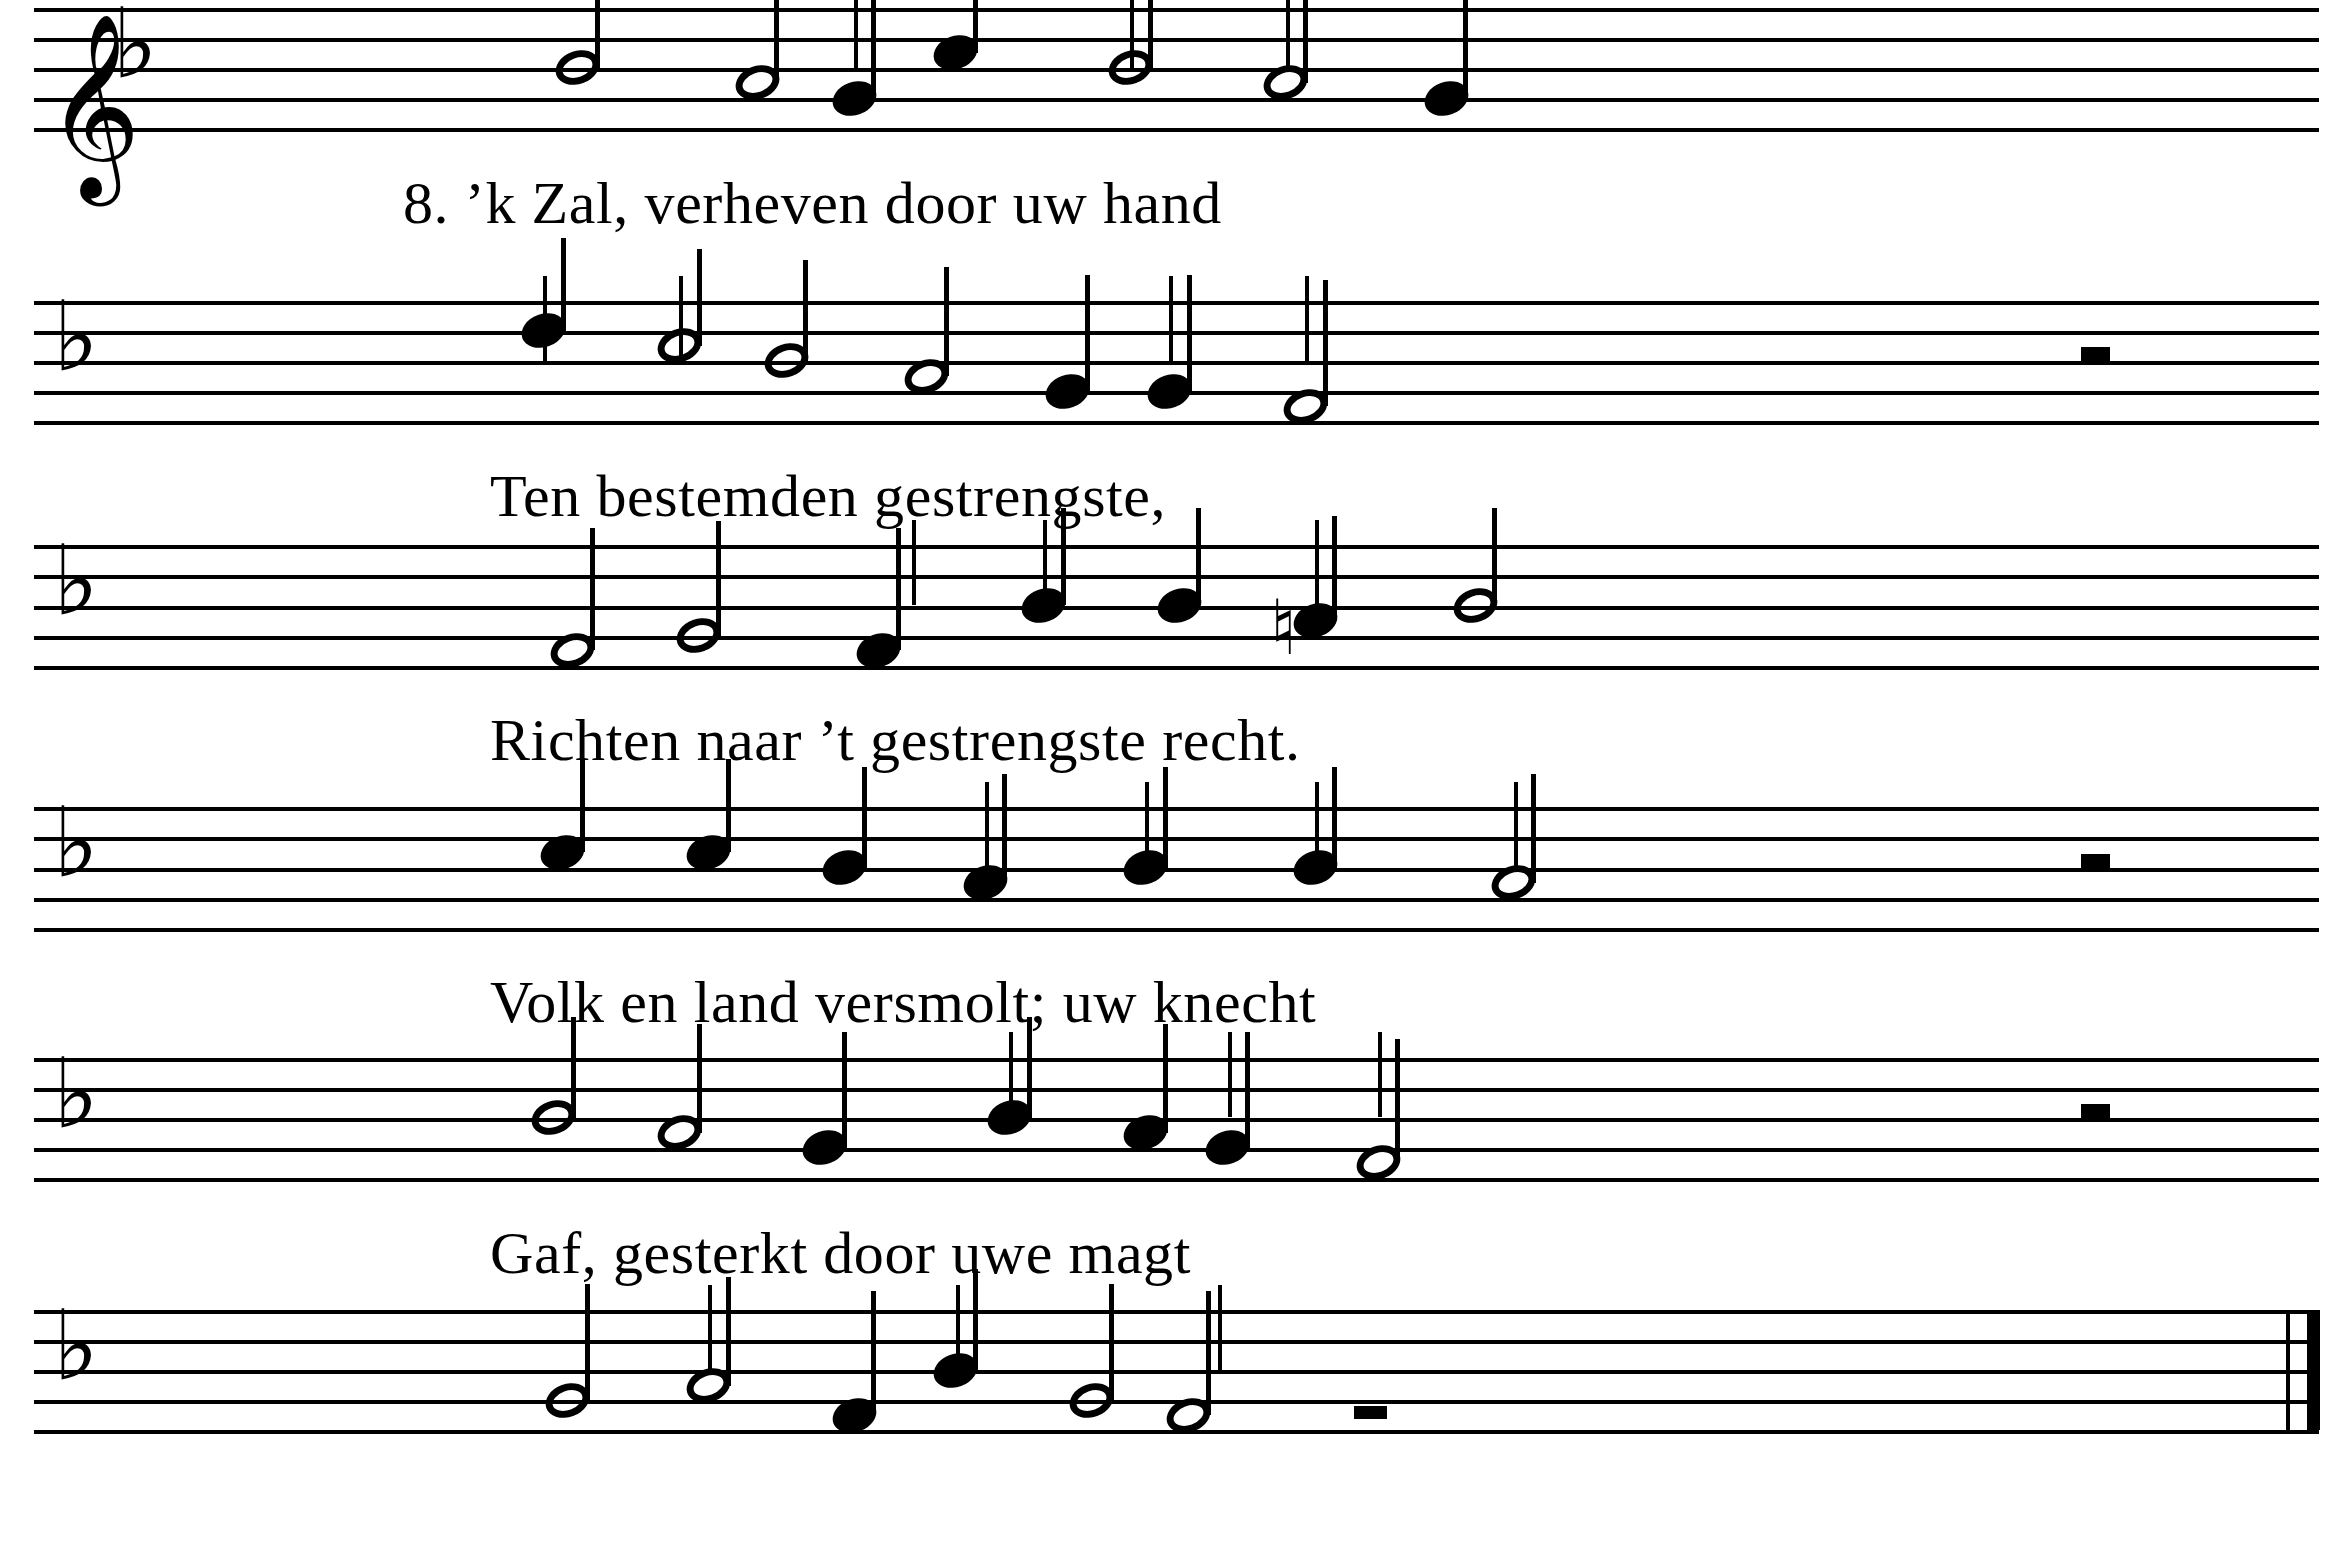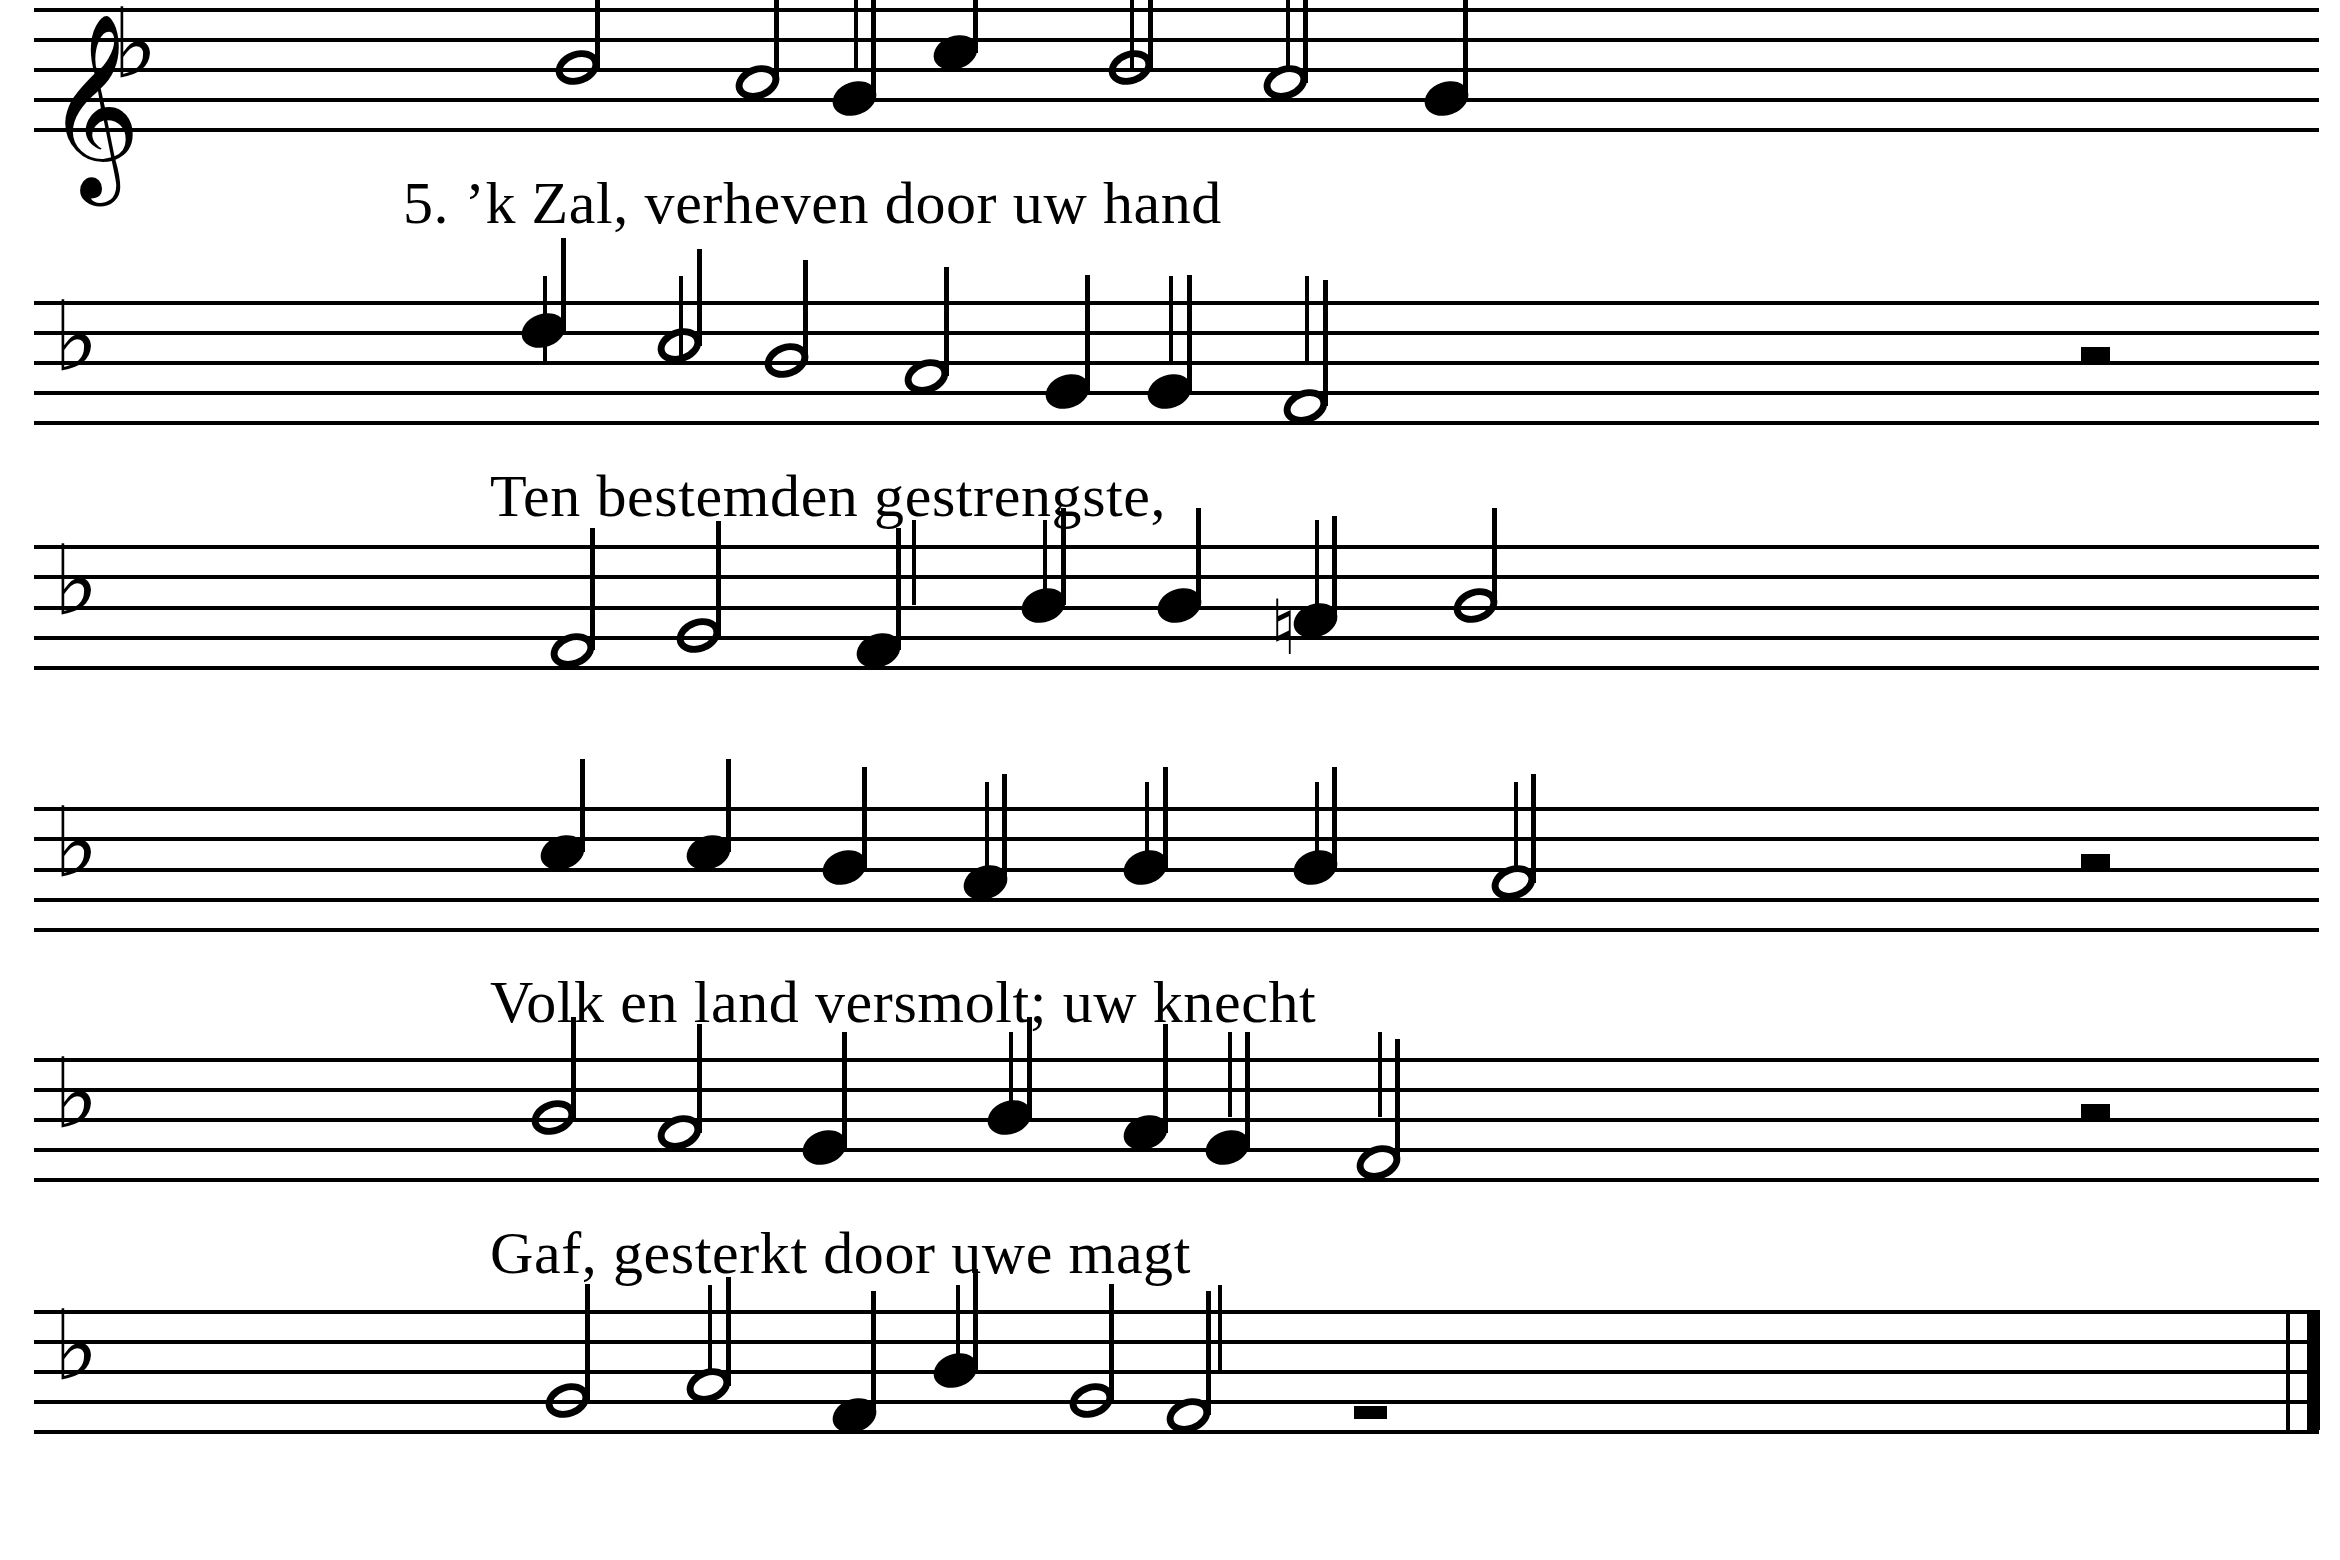--- a/index.html
+++ b/index.html
@@ -122,21 +122,21 @@
     <div class="notehead filled" style="left: 832px; top: 82px;"></div>
     <div class="stem" style="left: 871px; height: 116px; top: -18.4px;"></div>
     <div class="notehead filled" style="left: 933px; top: 36px;"></div>
     <div class="stem" style="left: 973px; height: 89px; top: -36px;"></div>
     <div class="notehead open" style="left: 1108px; top: 51px;"></div>
     <div class="stem" style="left: 1148px; height: 101px; top: -33px;"></div>
     <div class="notehead open" style="left: 1263px; top: 66px;"></div>
     <div class="stem" style="left: 1303px; height: 109px; top: -26px;"></div>
     <div class="notehead filled" style="left: 1424px; top: 82px;"></div>
     <div class="stem" style="left: 1463px; height: 118px; top: -20.4px;"></div>
-    <div class="lyric" style="position: absolute; left: 403px; top: 169px;">5. ’k Zal, verheven door uw hand</div>
+    <div class="lyric" style="position: absolute; left: 403px; top: 169px;">8. ’k Zal, verheven door uw hand</div>
     <div class="staffline" style="top: 301px; left: 34px; width: 2285px;"></div>
     <div class="staffline" style="top: 331px; left: 34px; width: 2285px;"></div>
     <div class="staffline" style="top: 361px; left: 34px; width: 2285px;"></div>
     <div class="staffline" style="top: 391px; left: 34px; width: 2285px;"></div>
     <div class="staffline" style="top: 421px; left: 34px; width: 2285px;"></div>
     <div class="flat" style="left: 53px; top: 337px;">♭</div>
     <div class="barline" style="left: 543px; top: 276px; height: 85px;"></div>
     <div class="barline" style="left: 679px; top: 276px; height: 85px;"></div>
     <div class="barline" style="left: 1169px; top: 276px; height: 85px;"></div>
     <div class="barline" style="left: 1305px; top: 276px; height: 85px;"></div>
@@ -173,20 +173,21 @@
     <div class="stem" style="left: 896px; height: 122px; top: 528px;"></div>
     <div class="notehead filled" style="left: 1021px; top: 589px;"></div>
     <div class="stem" style="left: 1061px; height: 97px; top: 508px;"></div>
     <div class="notehead filled" style="left: 1157px; top: 589px;"></div>
     <div class="stem" style="left: 1196px; height: 97px; top: 508px;"></div>
     <div class="natural" style="left: 1270px; top: 628px;">♮</div>
     <div class="notehead filled" style="left: 1293px; top: 604px;"></div>
     <div class="stem" style="left: 1332px; height: 105px; top: 516px;"></div>
     <div class="notehead open" style="left: 1453px; top: 589px;"></div>
     <div class="stem" style="left: 1492px; height: 97px; top: 508px;"></div>
+    <div class="lyric" style="position: absolute; left: 490px; top: 706px;">Richten naar ’t gestrengste recht.</div>
     <div class="staffline" style="top: 807px; left: 34px; width: 2285px;"></div>
     <div class="staffline" style="top: 837px; left: 34px; width: 2285px;"></div>
     <div class="staffline" style="top: 868px; left: 34px; width: 2285px;"></div>
     <div class="staffline" style="top: 898px; left: 34px; width: 2285px;"></div>
     <div class="staffline" style="top: 928px; left: 34px; width: 2285px;"></div>
     <div class="flat" style="left: 53px; top: 843px;">♭</div>
     <div class="barline" style="left: 985px; top: 782px; height: 85px;"></div>
     <div class="barline" style="left: 1145px; top: 782px; height: 85px;"></div>
     <div class="barline" style="left: 1315px; top: 782px; height: 85px;"></div>
     <div class="barline" style="left: 1514px; top: 782px; height: 85px;"></div>

